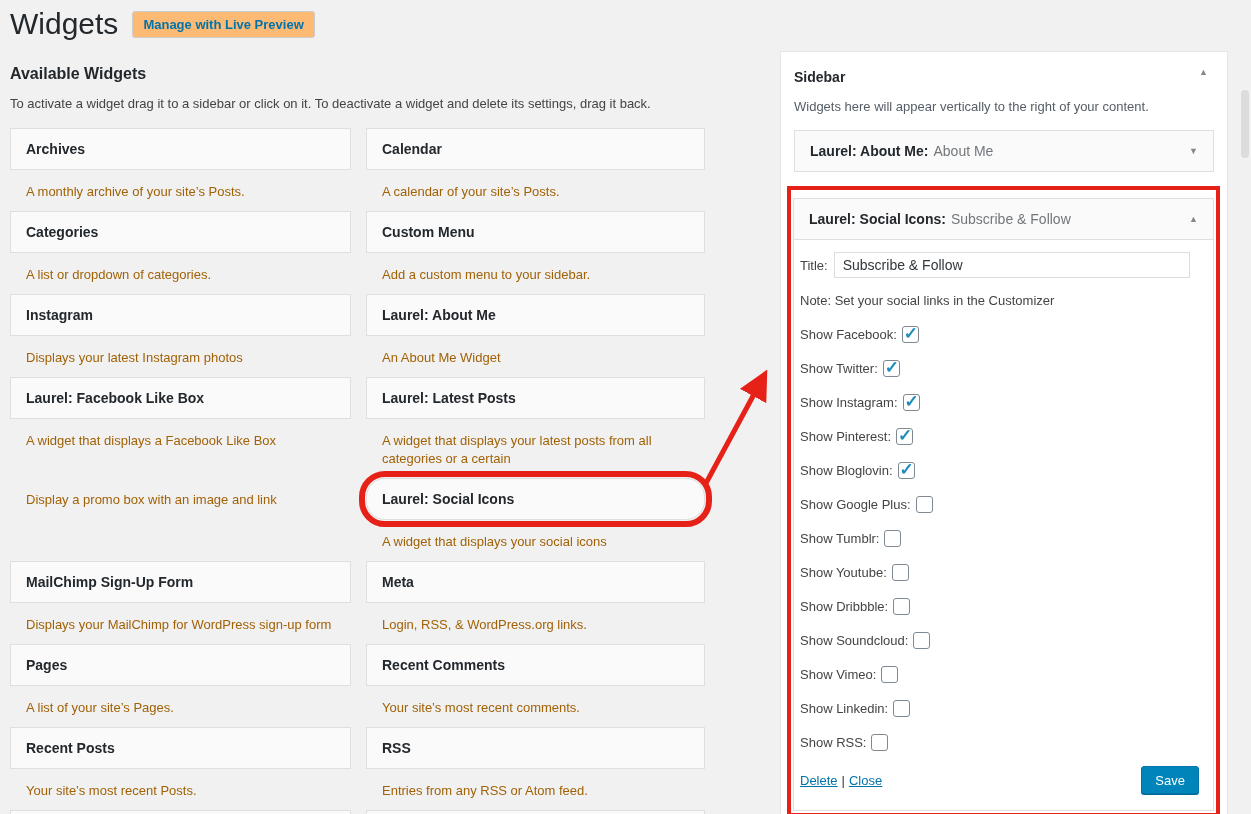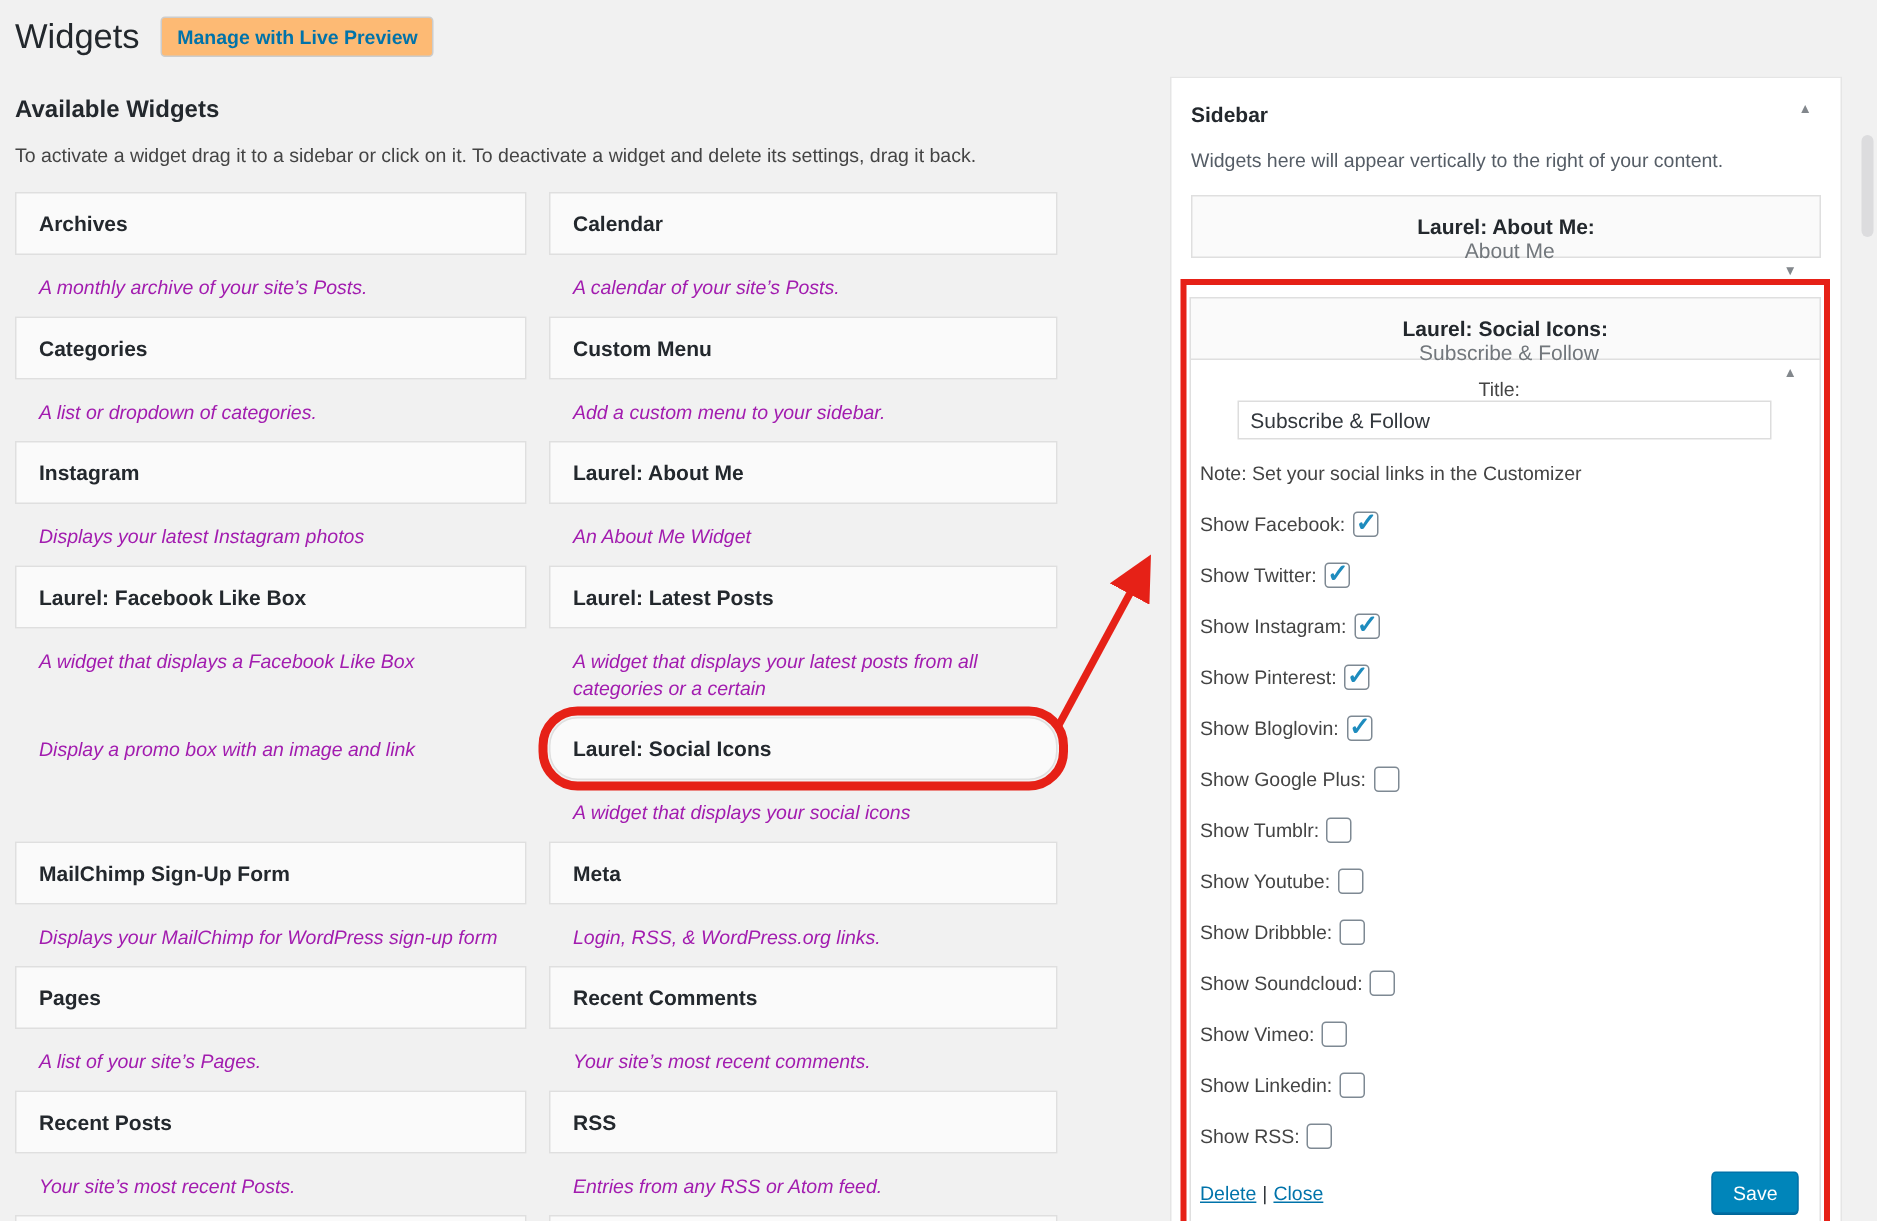--- a/index.html
+++ b/index.html
@@ -7,21 +7,21 @@
   body {
     position: relative;
     overflow: hidden;
     background: #f1f1f1;
     font-family: "Liberation Sans", sans-serif;
     color: #444;
   }
   
   .main { position: absolute; left: 10px; top: 0; width: 710px; }
   .page-head { display: flex; align-items: center; padding-top: 10px; }
-  .page-title { font-size: 23px; font-weight: 400; color: #23282d; line-height: 28px; }
+  .page-title { font-size: 30px; font-weight: 400; color: #23282d; line-height: 28px; }
   .manage-btn {
     margin-left: 14px;
     background: #fdba74;
     border: 1px solid #ccc;
     border-radius: 3px;
     color: #0073aa;
     font-size: 13px;
     font-weight: 600;
     font-family: "Liberation Sans", sans-serif;
     padding: 5px 10px;
@@ -41,25 +41,24 @@
     padding: 12px 15px;
     font-size: 14px;
     font-weight: 700;
     color: #23282d;
     line-height: 16px;
     cursor: pointer;
   }
   .w-card.highlight { outline: 6px solid #e62117; outline-offset: 1px; border-radius: 19px; }
   .w-desc {
     font-size: 13px;
-    color: #a21caf;
+    color: #a16207;
     line-height: 18px;
     margin: 13px 0 10px 0;
     padding-left: 16px;
-    font-style: italic;
   }
   
   .sidebar-panel {
     position: absolute;
     left: 780px; top: 51px;
     width: 448px; height: 790px;
     background: #fff;
     border: 1px solid #e5e5e5;
     padding: 11px 13px;
   }
@@ -68,39 +67,38 @@
   .sb-toggle { position: absolute; right: 6px; top: 4px; font-size: 9px; color: #82878c; cursor: pointer; }
   .sb-desc { font-size: 13px; color: #555d66; margin-top: 13px; line-height: 16px; }
   .sb-widget-bar {
     margin-top: 15px;
     height: 42px;
     background: #fafafa;
     border: 1px solid #dfdfdf;
     padding: 12px 15px;
     display: flex; align-items: center;
     cursor: pointer;
-    flex-direction: column;
   }
   .sb-widget-bar .bar-name { font-size: 14px; font-weight: 700; color: #23282d; line-height: 16px; }
   .sb-widget-bar .bar-sub  { font-size: 14px; font-weight: 400; color: #72777c; line-height: 16px; margin-left: 5px; }
   .sb-widget-bar .bar-arrow { margin-left: auto; font-size: 9px; color: #82878c; }
   
   .red-wrap {
     margin: 14px -6px 0 -7px;
     border: 4px solid #e62117;
     padding: 8px 2px 2px 2px;
   }
   .red-wrap .sb-widget-bar { margin-top: 0; }
   .widget-form {
     background: #fff;
     border: 1px solid #dfdfdf;
     border-top: none;
     padding: 12px 14px 16px 6px;
   }
-  .title-row { display: flex; align-items: center; margin-bottom: 14px; flex-direction: column; }
+  .title-row { display: flex; align-items: center; margin-bottom: 14px; }
   .title-label { font-size: 13px; color: #444; }
   .title-input {
     margin-left: 6px;
     width: 356px; height: 26px;
     border: 1px solid #ddd;
     background: #fff;
     font-family: "Liberation Sans", sans-serif;
     font-size: 14px;
     color: #32373c;
     padding: 2px 8px;

